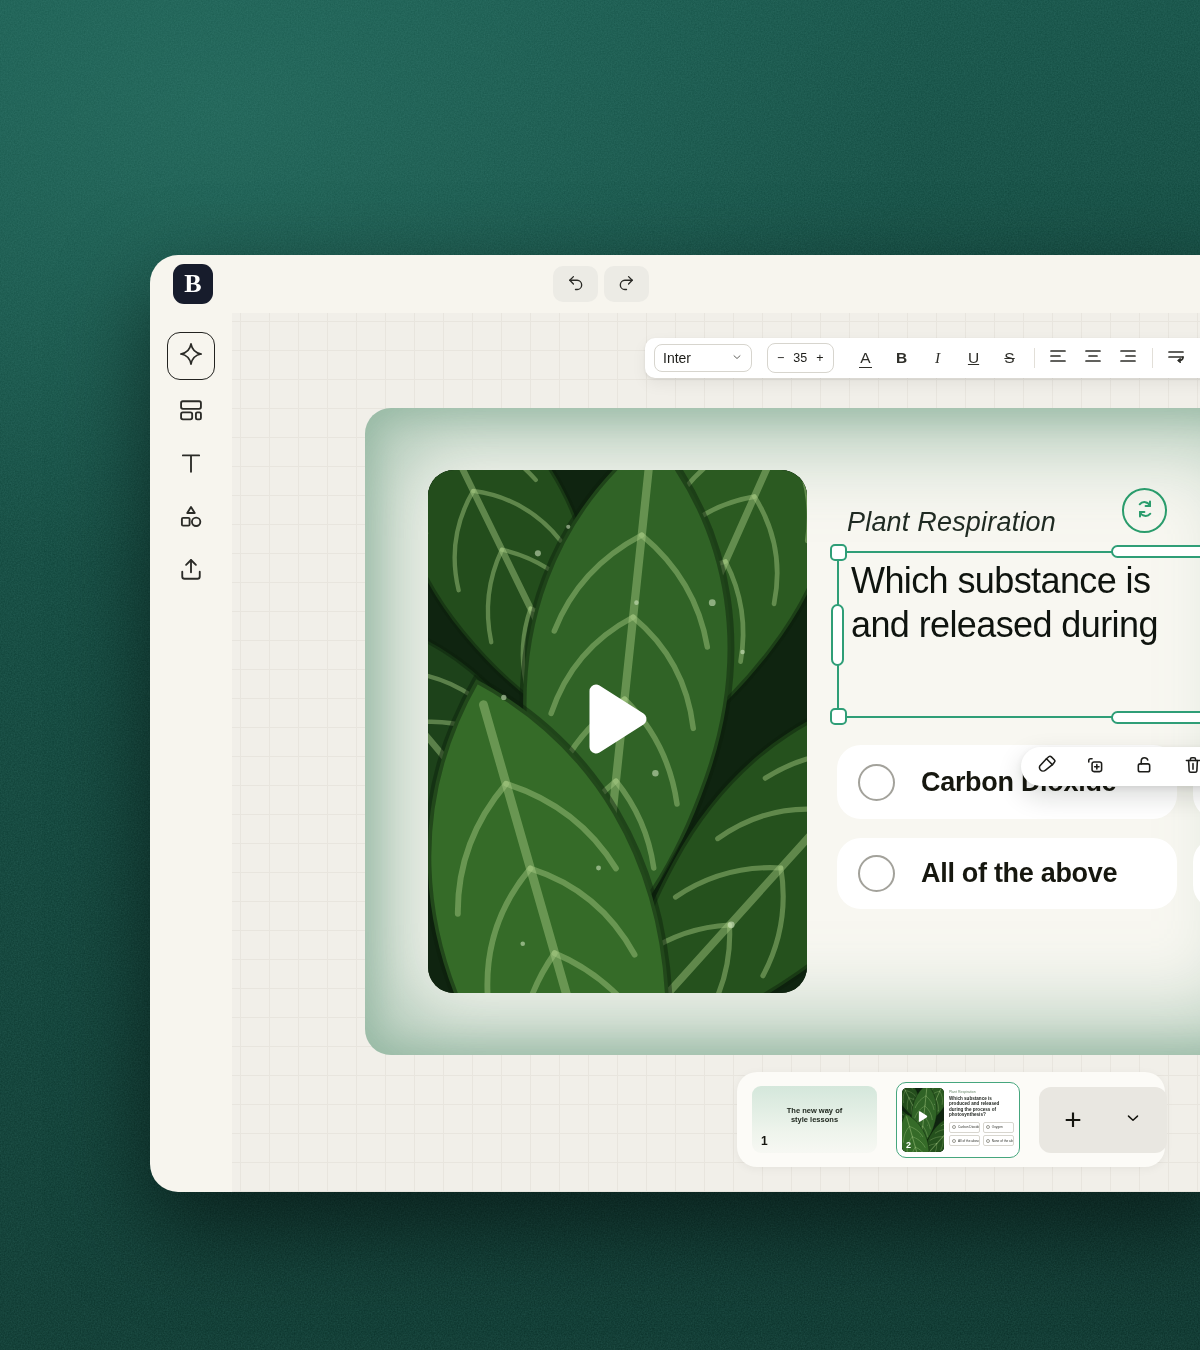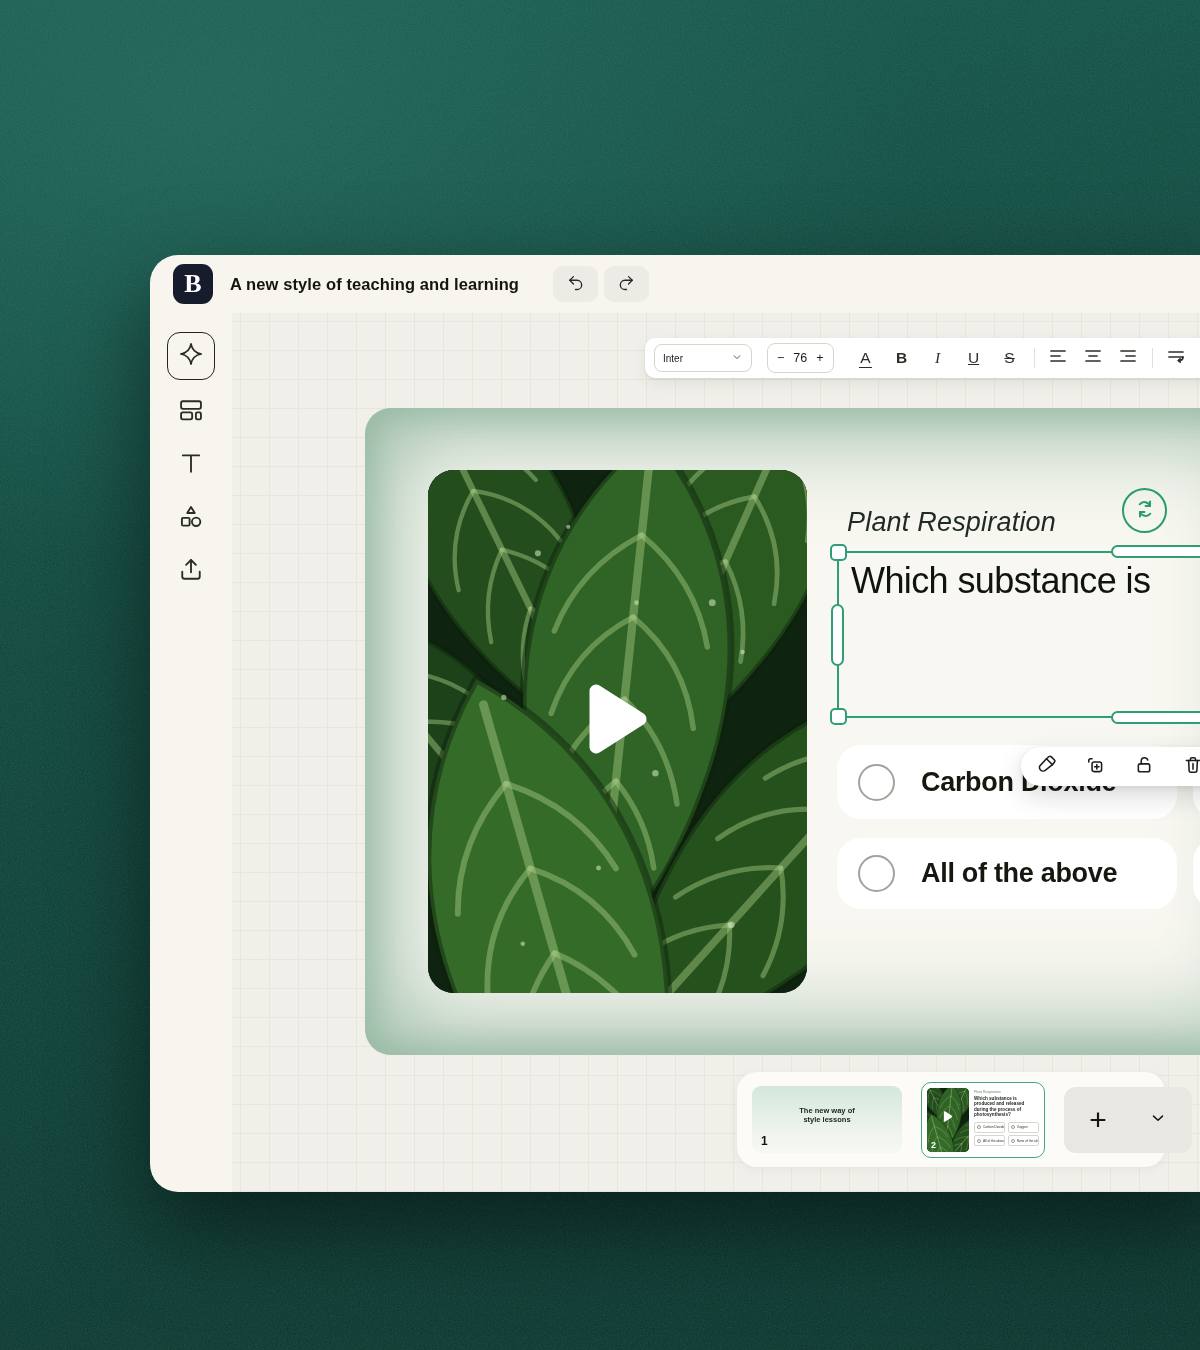--- a/index.html
+++ b/index.html
@@ -38,21 +38,21 @@
   .canvas{position:absolute;left:82px;top:58px;right:0;bottom:0;background-color:#f1efe9;
     background-image:linear-gradient(to right,#e8e5de 1px,transparent 1px),
                      linear-gradient(to bottom,#e8e5de 1px,transparent 1px);
     background-size:29px 29px;background-position:8px 8px;}
   
   .fmt{position:absolute;left:413px;top:25px;width:575px;height:40px;background:#fff;border-radius:10px;
     box-shadow:0 1px 3px rgba(0,0,0,.08),0 6px 16px rgba(0,0,0,.06);
     display:flex;align-items:center;padding:0 0 0 9px;box-sizing:border-box;}
   .font-select{width:98px;height:28px;border:1px solid #d7d5ce;border-radius:8px;
     display:flex;align-items:center;justify-content:space-between;padding:0 8px;box-sizing:border-box;
-    font-size:10px;color:#1c1c18;}
+    font-size:14px;color:#1c1c18;}
   .font-select svg{stroke:#3a3a35;fill:none;stroke-width:1.6;stroke-linecap:round;stroke-linejoin:round;}
   .stepper{margin-left:15px;height:28px;border:1px solid #d7d5ce;border-radius:8px;
     display:flex;align-items:center;padding:0 9px;gap:9px;font-size:12.5px;color:#1c1c18;}
   .stepper span{display:inline-block;text-align:center;}
   .fmt-letters{display:flex;align-items:center;margin-left:14px;}
   .fmt-btn{width:36px;text-align:center;font-size:15.5px;color:#2e2e29;}
   .fmt-btn .und{border-bottom:1.8px solid #2e2e29;padding:0 1px 1px;}
   .fmt-btn.it{font-style:italic;font-family:"Liberation Serif",serif;}
   .fmt-btn .ul{text-decoration:underline;}
   .fmt-btn .st{text-decoration:line-through;}
@@ -91,21 +91,21 @@
   .opt-label{margin-left:26px;font-size:27px;font-weight:700;color:#16170f;letter-spacing:-.3px;white-space:nowrap;}
   
   .sel-toolbar{position:absolute;left:656px;top:339px;width:290px;height:39px;background:#fff;border-radius:20px;
     box-shadow:0 10px 26px rgba(20,24,20,.16),0 2px 6px rgba(0,0,0,.08);
     display:flex;align-items:center;padding-left:14px;gap:27px;z-index:6;}
   .sel-toolbar .sbtn{width:22px;height:22px;display:flex;align-items:center;justify-content:center;}
   .sel-toolbar svg{stroke:#1d1d1a;fill:none;stroke-width:1.7;stroke-linecap:round;stroke-linejoin:round;}
   
   .thumbbar{position:absolute;left:505px;top:759px;width:428px;height:95px;background:#fcfbf7;border-radius:20px;
     box-shadow:0 2px 10px rgba(0,0,0,.05);display:flex;align-items:center;padding:0 15px;gap:19px;box-sizing:border-box;}
-  .thumb1{width:150px;height:67px;border-radius:9px;position:relative;overflow:hidden;flex-shrink:0;
+  .thumb1{width:125px;height:67px;border-radius:9px;position:relative;overflow:hidden;flex-shrink:0;
     background:linear-gradient(180deg,#d4e7db 0%,#eef4ec 68%,#f7f8f3 100%);}
   .t1-text{position:absolute;top:20px;left:0;right:0;text-align:center;font-size:7.5px;font-weight:700;
     line-height:9px;color:#20281f;}
   .t1-num{position:absolute;left:9px;bottom:5px;font-size:12px;font-weight:700;color:#15150f;}
   .thumb2{width:124px;height:76px;border:1.5px solid #46a67e;border-radius:10px;background:#fff;
     display:flex;padding:5px;gap:5px;box-sizing:border-box;position:relative;overflow:hidden;flex-shrink:0;}
   .t2-img{width:42px;border-radius:5px;overflow:hidden;position:relative;background:#10250c;flex-shrink:0;}
   .t2-img svg.art{position:absolute;inset:0;width:100%;height:100%;}
   .t2-play{position:absolute;left:50%;top:46%;transform:translate(-50%,-50%);}
   .t2-num{position:absolute;left:4px;bottom:2px;font-size:9px;font-weight:700;color:#fff;}
@@ -173,21 +173,20 @@
 <svg class="bg-noise">
   <rect width="100%" height="100%" filter="url(#bgNoise)"></rect>
 </svg>
 
 <div class="window">
 
   <div class="topbar">
     <div class="logo">
       <span>B</span>
     </div>
-    <div class="doc-title">A new style of teaching and learning</div>
     <div class="top-btn undo">
       <span>
         <svg width="19" height="19" viewBox="0 0 24 24">
           <path d="M9.4 4.6 L4.8 9.2 L9.4 13.8"></path>
           <path d="M4.8 9.2 H14 C17.2 9.2 19.8 11.8 19.8 15 C19.8 18.2 17.2 20.8 14 20.8 H12"></path>
         </svg>
       </span>
     </div>
     <div class="top-btn redo">
       <span>
@@ -251,21 +250,21 @@
       <div class="font-select">
         <span>Inter</span>
         <span>
           <svg width="12" height="12" viewBox="0 0 24 24">
               <path d="M6 9.5 L12 15 L18 9.5"></path>
             </svg>
         </span>
       </div>
       <div class="stepper">
         <span>−</span>
-        <span>76</span>
+        <span>35</span>
         <span>+</span>
       </div>
       <div class="fmt-letters">
         <div class="fmt-btn"><span class="und">A</span></div>
         <div class="fmt-btn" style="font-weight:700"><span>B</span></div>
         <div class="fmt-btn it"><span>I</span></div>
         <div class="fmt-btn"><span class="ul">U</span></div>
         <div class="fmt-btn"><span class="st">S</span></div>
       </div>
       <div class="fmt-div"></div>
@@ -330,20 +329,21 @@
 
       <div class="textbox">
         <div class="handle h-sq h-tl"></div>
         <div class="handle h-sq h-bl"></div>
         <div class="handle h-pv"></div>
         <div class="handle h-pht"></div>
         <div class="handle h-phb"></div>
       </div>
       <div class="question">
         <div>Which substance is</div>
+        <div>and released during</div>
       </div>
 
       <div class="opt-card opt1">
         <div class="radio"></div>
         <div class="opt-label">Carbon Dioxide</div>
       </div>
       <div class="opt-card opt2">
         <div class="radio"></div>
         <div class="opt-label">All of the above</div>
       </div>

